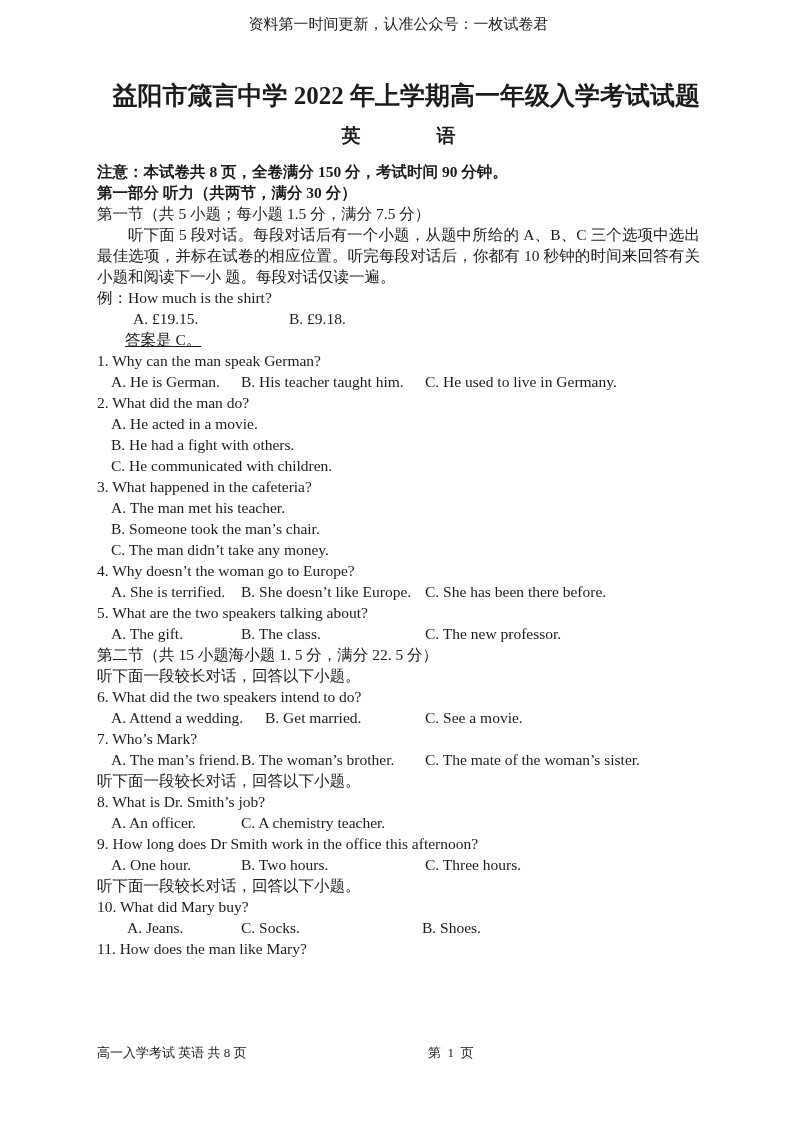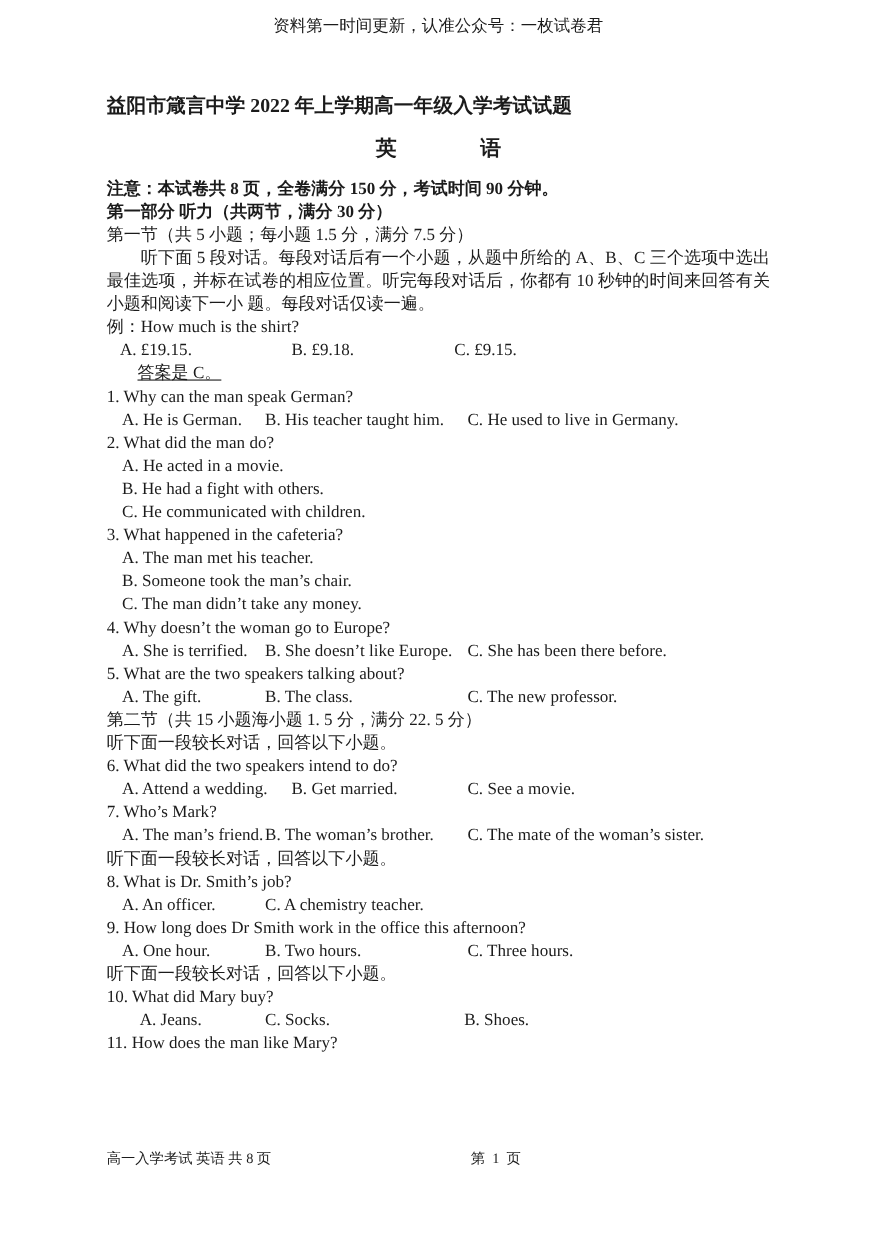--- a/index.html
+++ b/index.html
@@ -12,42 +12,42 @@
     color: #1b1b1b;
     font-family: "Liberation Serif", "DejaVu Serif", serif;
     font-size: 15.5px;
     box-sizing: border-box;
     padding: 14px 93px 0 97px;
     overflow: hidden;
   }
   .top-notice { text-align: center; font-size: 15px; line-height: 21px; }
   .title {
     margin-top: 50px;
-    text-align: left;
+    text-align: right;
     font-weight: bold;
-    font-size: 18px;
+    font-size: 25px;
     line-height: 22px;
   }
   .subject {
     margin-top: 18px;
     margin-bottom: 14px;
     text-align: center;
     font-weight: bold;
     font-size: 19px;
     line-height: 22px;
     white-space: pre;
   }
   p { margin: 0; line-height: 21px; min-height: 21px; }
   .b { font-weight: bold; }
   .para { text-align: justify; text-indent: 31px; }
   .opt-line { margin-left: 14px; }
   .indent-ans { margin-left: 28px; text-decoration: underline; }
   .opts { display: grid; grid-template-columns: 130px 184px auto; margin-left: 14px; line-height: 21px; }
   .opts span { white-space: nowrap; }
-  .opts-ex { margin-left: 12px; grid-template-columns: 156px 148px auto; font-family: Liberation Serif, serif; }
+  .opts-ex { margin-left: 36px; grid-template-columns: 156px 148px auto; font-family: Liberation Serif, serif; }
   .opts-q6 { grid-template-columns: 154px 160px auto; }
   .opts-q10 { margin-left: 30px; grid-template-columns: 114px 181px auto; }
   .footer {
     position: absolute;
     left: 97px;
     right: 93px;
     top: 1044px;
     font-size: 13px;
     line-height: 18px;
   }
@@ -64,21 +64,20 @@
 
   <p class="b">注意：本试卷共 8 页，全卷满分 150 分，考试时间 90 分钟。</p>
   <p class="b">第一部分 听力（共两节，满分 30 分）</p>
   <p>第一节（共 5 小题；每小题 1.5 分，满分 7.5 分）</p>
   <p class="para">听下面 5 段对话。每段对话后有一个小题，从题中所给的 A、B、C 三个选项中选出最佳选项，并标在试卷的相应位置。听完每段对话后，你都有 10 秒钟的时间来回答有关小题和阅读下一小 题。每段对话仅读一遍。</p>
 
   <p>例：How much is the shirt?</p>
   <div class="opts opts-ex">
     <span>A. £19.15.</span>
     <span>B. £9.18.</span>
-    <span>C. £9.15.</span>
   </div>
   <p class="indent-ans">答案是 C。</p>
 
   <p>1. Why can the man speak German?</p>
   <div class="opts">
     <span>A. He is German.</span>
     <span>B. His teacher taught him.</span>
     <span>C. He used to live in Germany.</span>
   </div>
 

